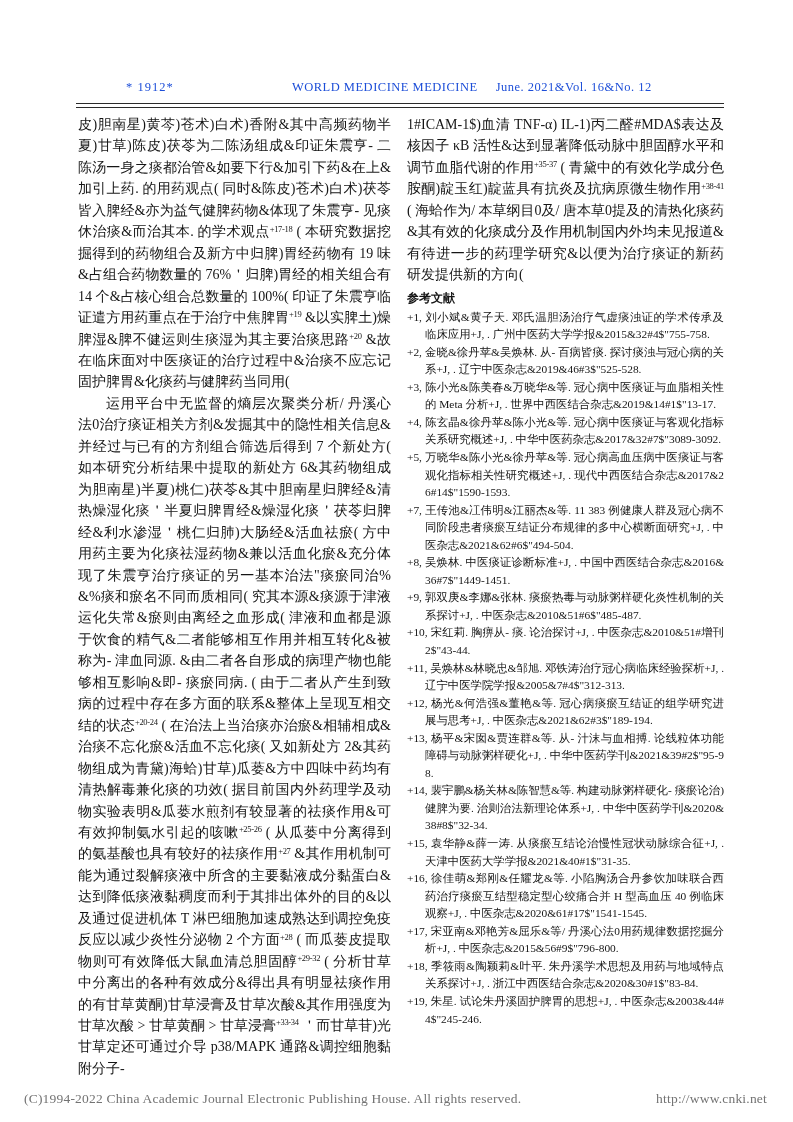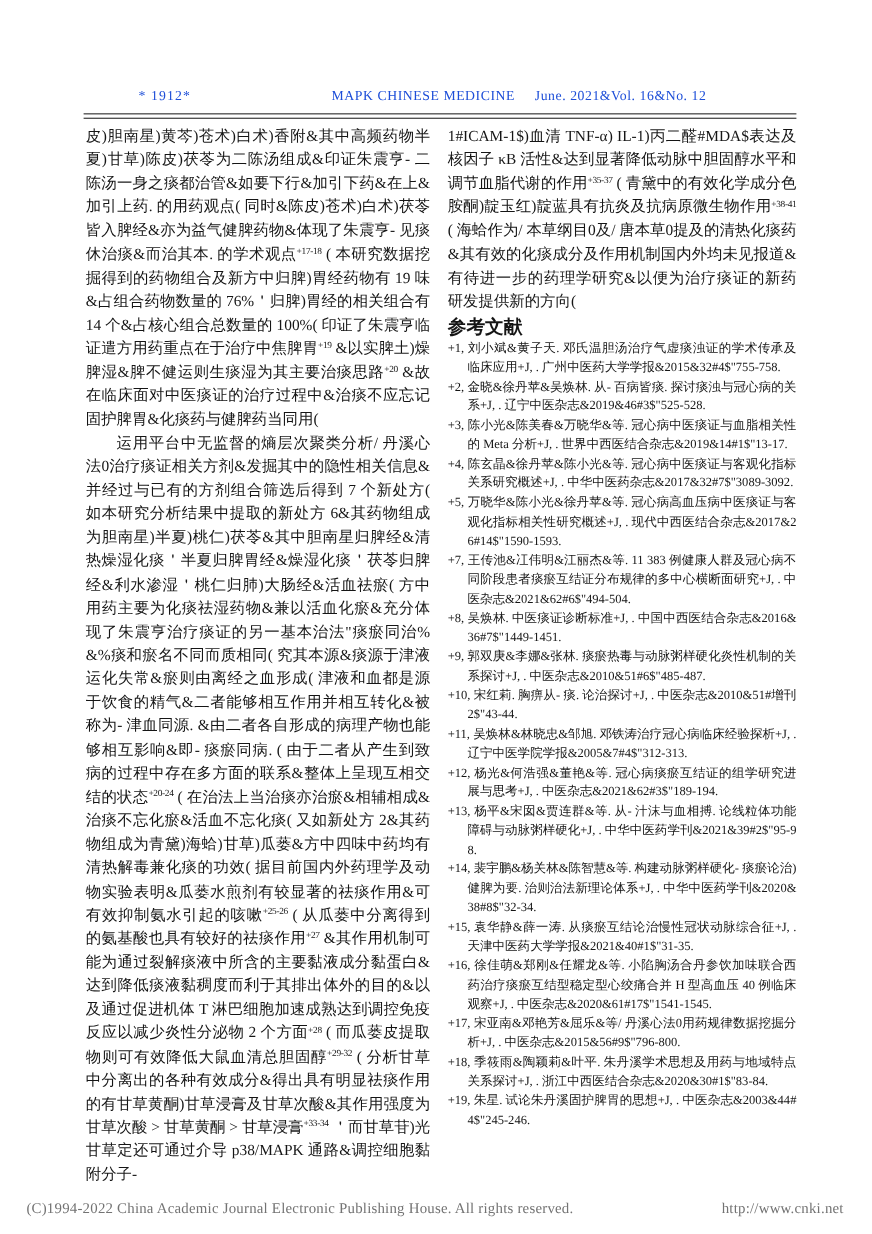--- a/index.html
+++ b/index.html
@@ -35,21 +35,21 @@
     font-size:14px;line-height:21.45px;
     text-align:justify;
     text-justify:inter-character;
     word-break:break-all;
     font-family:Liberation Serif, serif;
   }
   .body-p.indent{text-indent:2em;}
   sup{font-size:8.5px;line-height:0;vertical-align:baseline;position:relative;top:-0.55em;letter-spacing:-0.3px;}
   .ref-title{
     margin:3px 0 2px 0;
-    font-size:17px;font-weight:bold;line-height:18px;
+    font-size:12px;font-weight:bold;line-height:18px;
   }
   .ref{
     margin:0;
     font-size:11.4px;line-height:17.55px;
     text-align:justify;text-justify:inter-character;word-break:break-all;
     padding-left:18px;text-indent:-18px;
   }
   .ref-marker{padding-right:3px;}
   .footer{
     position:absolute;left:24px;right:26px;bottom:15px;
@@ -58,21 +58,21 @@
     font-family:"Liberation Serif","DejaVu Serif",serif;
   }
 </style>
 </head>
 <body>
 
 <div class="page">
 
   <div class="header">
     <span class="pageno">* 1912*</span>
-    <span class="journal-wrap"><span>MAPK CHINESE MEDICINE</span><span class="gap"></span><span>June. 2021&amp;Vol. 16&amp;No. 12</span></span>
+    <span class="journal-wrap"><span>WORLD MEDICINE MEDICINE</span><span class="gap"></span><span>June. 2021&amp;Vol. 16&amp;No. 12</span></span>
   </div>
 
   <div class="rule"></div>
 
   <div class="columns">
     <div class="col left">
       <p class="body-p">皮)胆南星)黄芩)苍术)白术)香附&amp;其中高频药物半夏)甘草)陈皮)茯苓为二陈汤组成&amp;印证朱震亨- 二陈汤一身之痰都治管&amp;如要下行&amp;加引下药&amp;在上&amp;加引上药. 的用药观点( 同时&amp;陈皮)苍术)白术)茯苓皆入脾经&amp;亦为益气健脾药物&amp;体现了朱震亨- 见痰休治痰&amp;而治其本. 的学术观点<sup>+17-18</sup> ( 本研究数据挖掘得到的药物组合及新方中归脾)胃经药物有 19 味&amp;占组合药物数量的 76%＇归脾)胃经的相关组合有 14 个&amp;占核心组合总数量的 100%( 印证了朱震亨临证遣方用药重点在于治疗中焦脾胃<sup>+19</sup> &amp;以实脾土)燥脾湿&amp;脾不健运则生痰湿为其主要治痰思路<sup>+20</sup> &amp;故在临床面对中医痰证的治疗过程中&amp;治痰不应忘记固护脾胃&amp;化痰药与健脾药当同用(</p>
       <p class="body-p indent">运用平台中无监督的熵层次聚类分析/ 丹溪心法0治疗痰证相关方剂&amp;发掘其中的隐性相关信息&amp;并经过与已有的方剂组合筛选后得到 7 个新处方( 如本研究分析结果中提取的新处方 6&amp;其药物组成为胆南星)半夏)桃仁)茯苓&amp;其中胆南星归脾经&amp;清热燥湿化痰＇半夏归脾胃经&amp;燥湿化痰＇茯苓归脾经&amp;利水渗湿＇桃仁归肺)大肠经&amp;活血祛瘀( 方中用药主要为化痰祛湿药物&amp;兼以活血化瘀&amp;充分体现了朱震亨治疗痰证的另一基本治法"痰瘀同治%&amp;%痰和瘀名不同而质相同( 究其本源&amp;痰源于津液运化失常&amp;瘀则由离经之血形成( 津液和血都是源于饮食的精气&amp;二者能够相互作用并相互转化&amp;被称为- 津血同源. &amp;由二者各自形成的病理产物也能够相互影响&amp;即- 痰瘀同病. ( 由于二者从产生到致病的过程中存在多方面的联系&amp;整体上呈现互相交结的状态<sup>+20-24</sup> ( 在治法上当治痰亦治瘀&amp;相辅相成&amp;治痰不忘化瘀&amp;活血不忘化痰( 又如新处方 2&amp;其药物组成为青黛)海蛤)甘草)瓜蒌&amp;方中四味中药均有清热解毒兼化痰的功效( 据目前国内外药理学及动物实验表明&amp;瓜蒌水煎剂有较显著的祛痰作用&amp;可有效抑制氨水引起的咳嗽<sup>+25-26</sup> ( 从瓜蒌中分离得到的氨基酸也具有较好的祛痰作用<sup>+27</sup> &amp;其作用机制可能为通过裂解痰液中所含的主要黏液成分黏蛋白&amp;达到降低痰液黏稠度而利于其排出体外的目的&amp;以及通过促进机体 T 淋巴细胞加速成熟达到调控免疫反应以减少炎性分泌物 2 个方面<sup>+28</sup> ( 而瓜蒌皮提取物则可有效降低大鼠血清总胆固醇<sup>+29-32</sup> ( 分析甘草中分离出的各种有效成分&amp;得出具有明显祛痰作用的有甘草黄酮)甘草浸膏及甘草次酸&amp;其作用强度为甘草次酸 &gt; 甘草黄酮 &gt; 甘草浸膏<sup>+33-34</sup> ＇而甘草苷)光甘草定还可通过介导 p38/MAPK 通路&amp;调控细胞黏附分子-</p>
     </div>
     <div class="col right">

